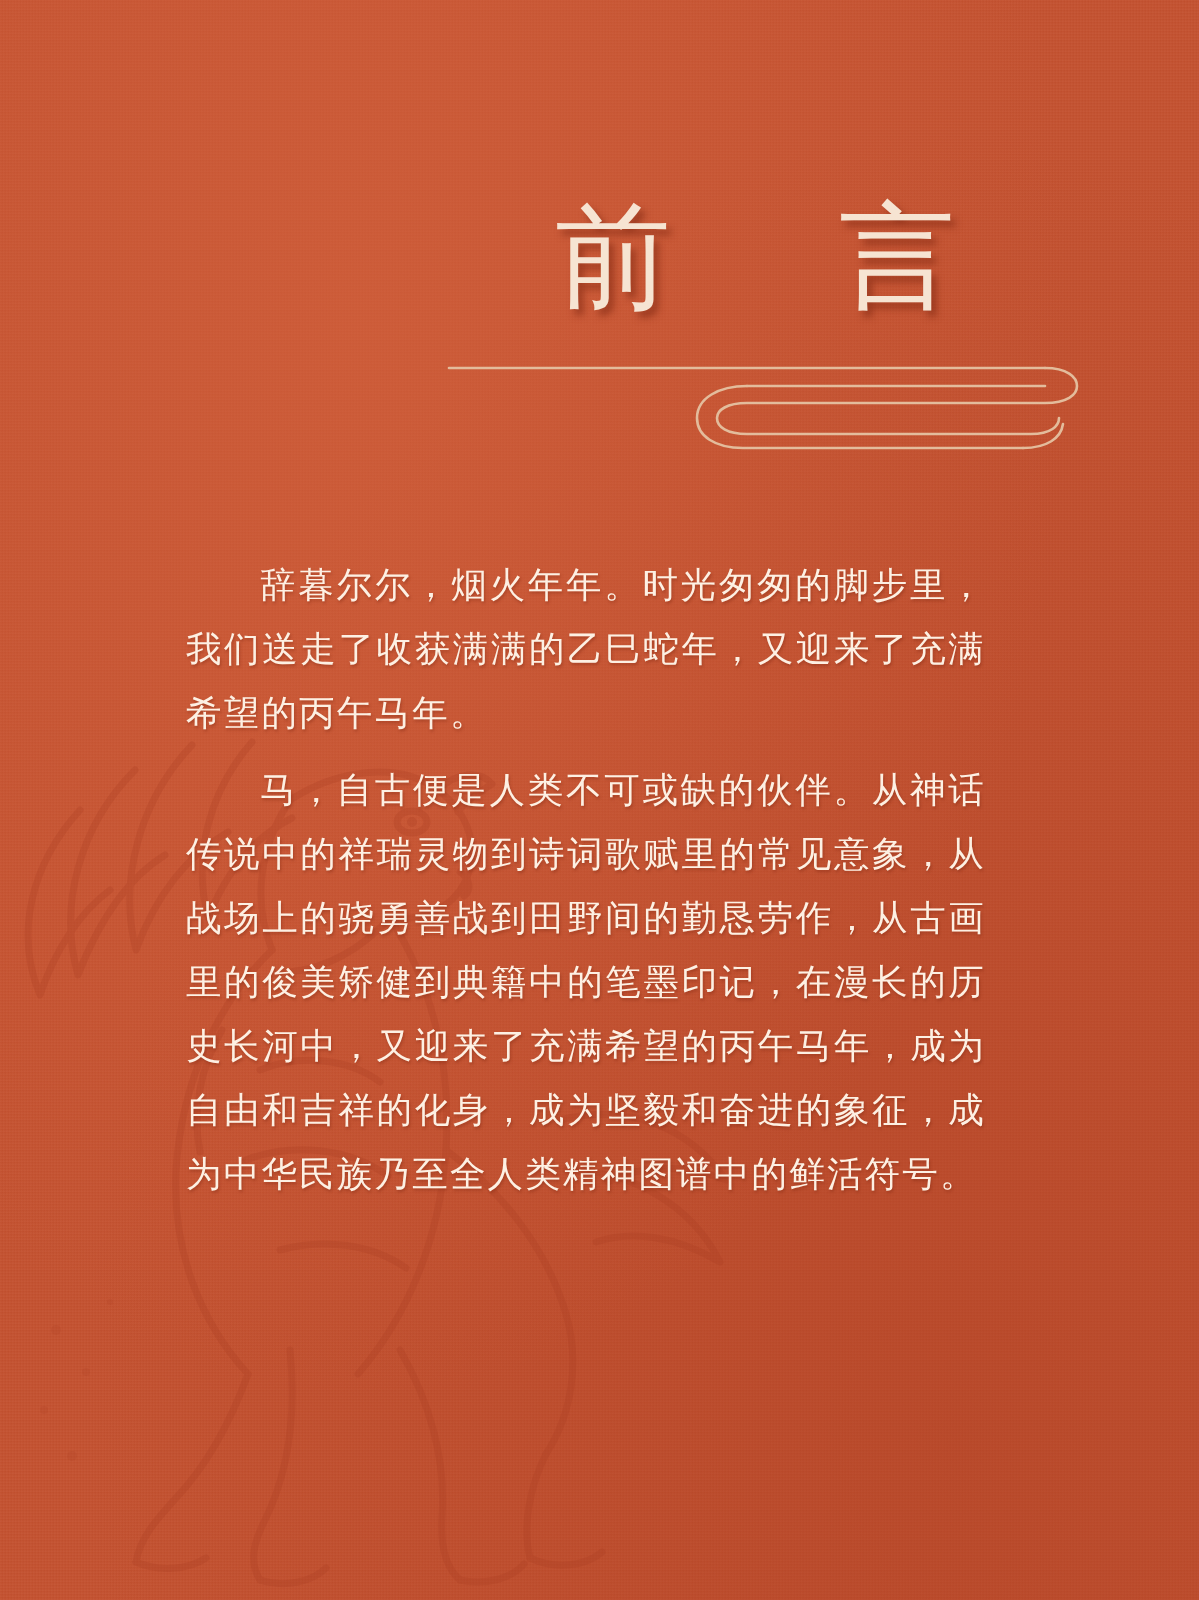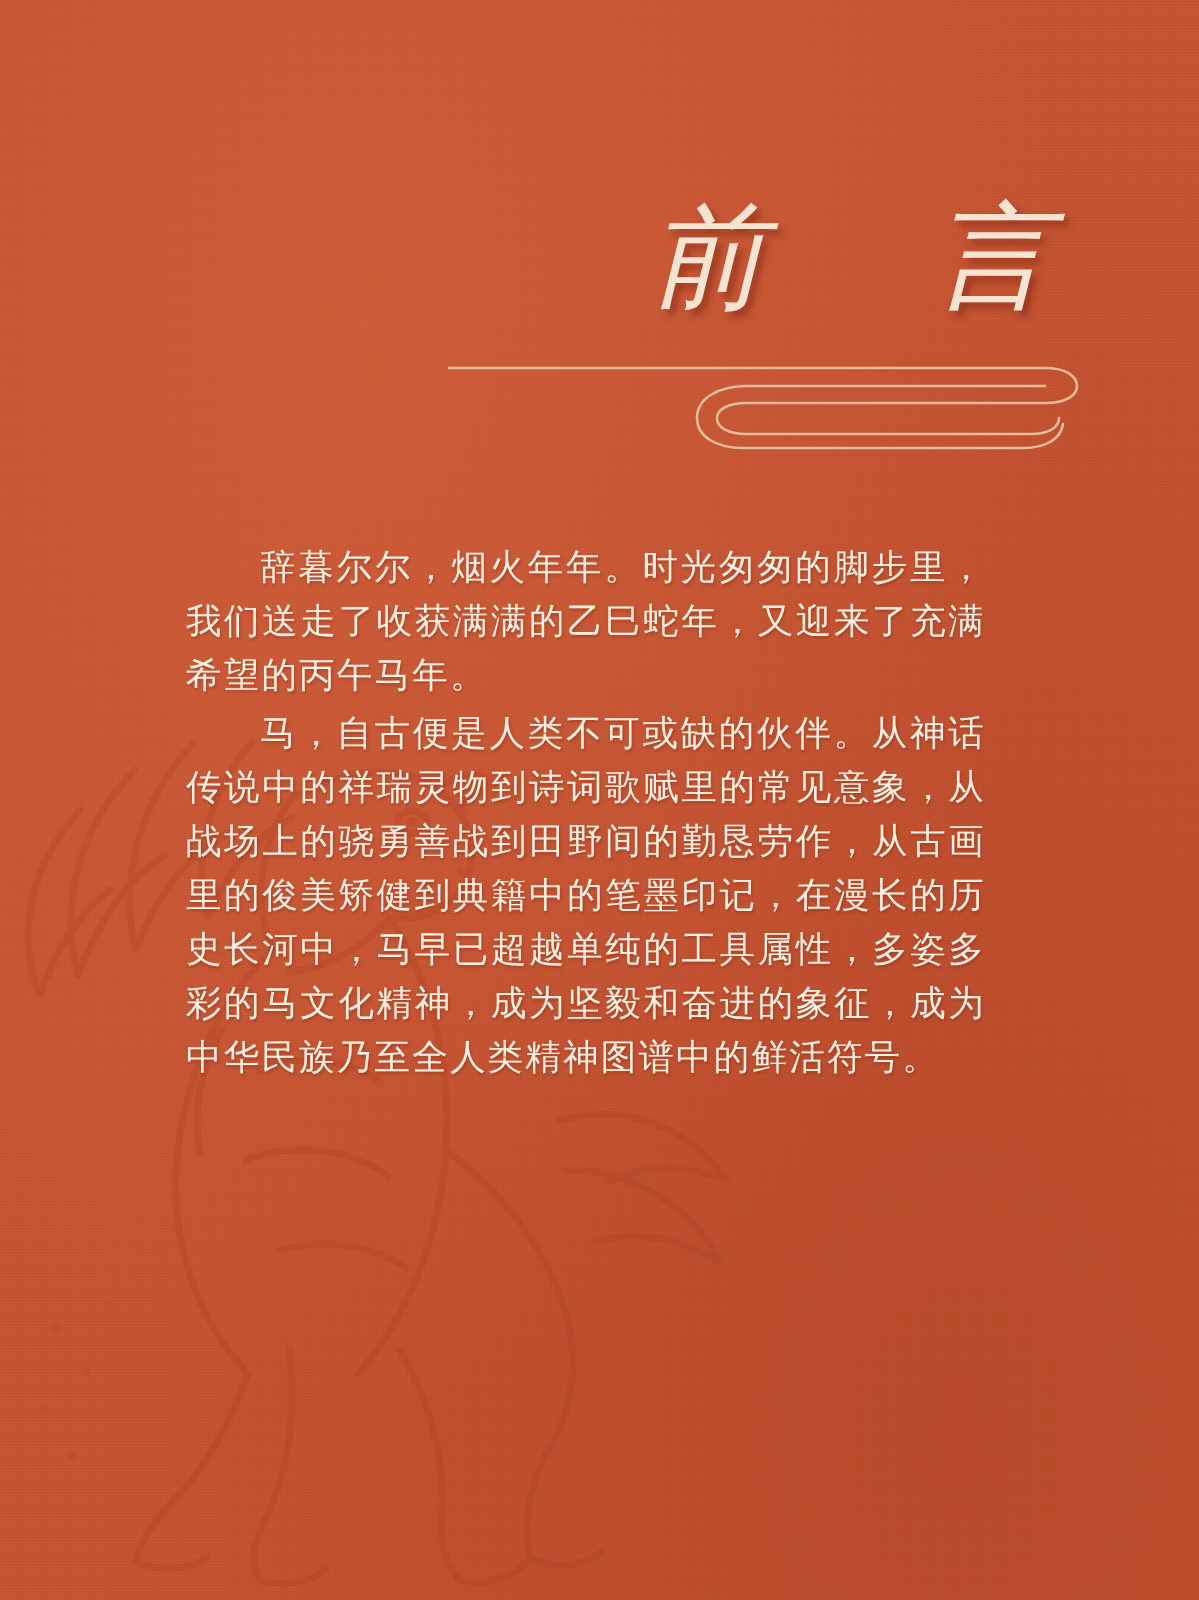--- a/index.html
+++ b/index.html
@@ -37,22 +37,21 @@
     pointer-events: none;
   }
   #horse-bg svg { display: block; width: 100%; height: 100%; }
 
   
   .title-block {
     position: absolute;
     top: 196px;
     right: 118px;
     width: 620px;
-    text-align: right;
-    font-style: italic;
+    text-align: center;
   }
   .title-text {
     font-family: "DejaVu Serif", "Liberation Serif", serif;
     font-size: 116px;
     line-height: 1.05;
     letter-spacing: 26px;
     color: #f6e4d2;
     text-shadow: 5px 6px 7px rgba(120,34,14,0.55);
     margin: 0;
     padding-right: 6px;
@@ -75,25 +74,25 @@
   .body-block {
     position: absolute;
     top: 540px;
     left: 186px;
     width: 800px;
   }
   .para {
     font-family: "DejaVu Serif", "Liberation Serif", serif;
     color: #fdf0e3;
     font-size: 35.5px;
-    line-height: 54px;
+    line-height: 64px;
     letter-spacing: 2.2px;
     text-align: justify;
     text-justify: inter-ideograph;
-    margin: 0 0 4px 0;
+    margin: 13px 0 4px 0;
     text-indent: 74px;
     text-shadow: 1px 2px 3px rgba(120,34,14,0.40);
   }
   .para:last-child { margin-bottom: 0; }
 </style>
 </head>
 <body>
 
 <div id="page">
 
@@ -159,16 +158,16 @@
         <path d="M598 16 C 620 16, 630 25, 630 34 C 630 43, 620 51, 598 51 L 300 51 C 280 51, 270 58, 270 66 C 270 75, 280 82, 300 82 L 584 82 C 604 82, 612 74, 612 66"></path>
         <path d="M598 34 L 300 34"></path>
         <path d="M300 34 C 272 34, 250 46, 250 66 C 250 84, 268 96, 296 96 L 576 96"></path>
         <path d="M576 96 C 600 96, 614 86, 616 72"></path>
       </g>
     </svg>
   </div>
 
   <div class="body-block">
     <p class="para">辞暮尔尔，烟火年年。时光匆匆的脚步里，我们送走了收获满满的乙巳蛇年，又迎来了充满希望的丙午马年。</p>
-    <p class="para">马，自古便是人类不可或缺的伙伴。从神话传说中的祥瑞灵物到诗词歌赋里的常见意象，从战场上的骁勇善战到田野间的勤恳劳作，从古画里的俊美矫健到典籍中的笔墨印记，在漫长的历史长河中，马早已超越单纯的工具属性，多姿多彩的马文化精神，成为坚毅和奋进的象征，成为中华民族乃至全人类精神图谱中的鲜活符号。</p>
+    <p class="para">马，自古便是人类不可或缺的伙伴。从神话传说中的祥瑞灵物到诗词歌赋里的常见意象，从战场上的骁勇善战到田野间的勤恳劳作，从古画里的俊美矫健到典籍中的笔墨印记，在漫长的历史长河中，又迎来了充满希望的丙午马年，成为自由和吉祥的化身，成为坚毅和奋进的象征，成为中华民族乃至全人类精神图谱中的鲜活符号。</p>
   </div>
 
 </div>
 
 </body></html>

